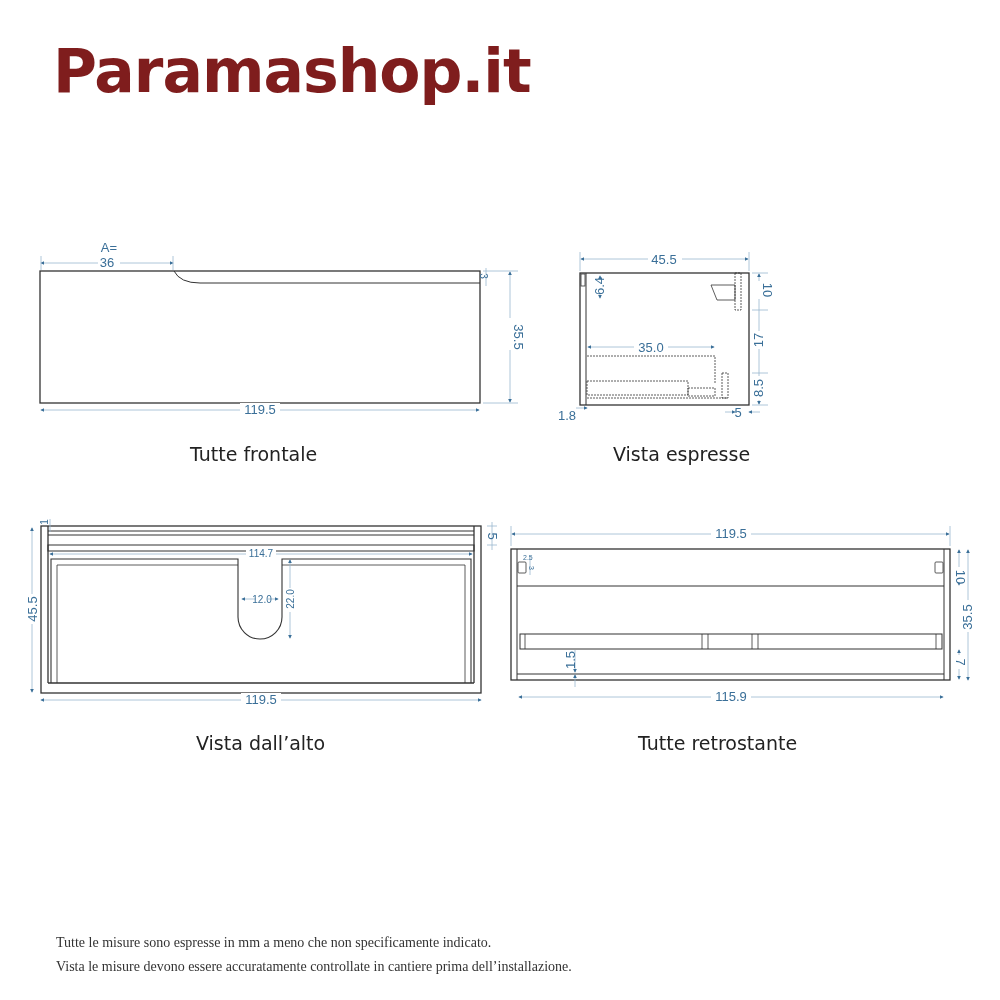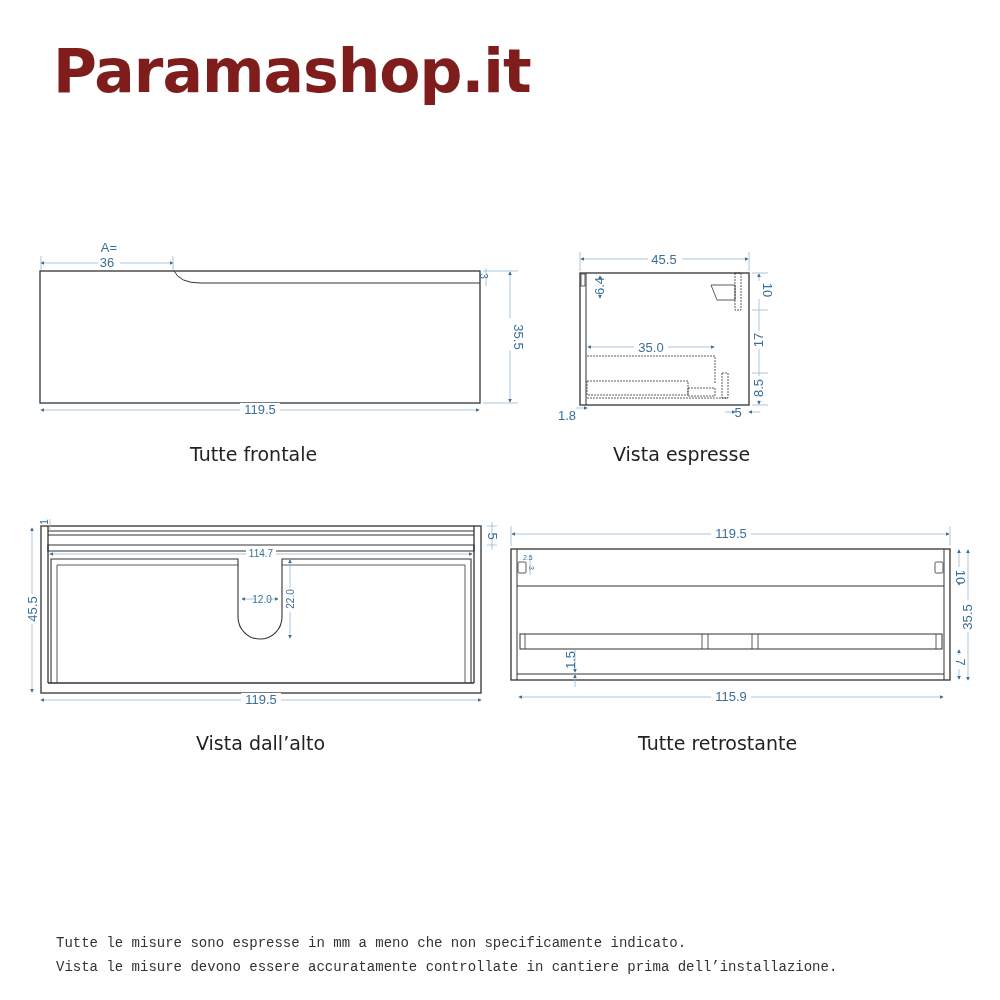--- a/index.html
+++ b/index.html
@@ -3,21 +3,21 @@
 <meta charset="utf-8">
 <style>
   html,body{margin:0;padding:0;background:#ffffff;}
   body{width:1000px;height:1000px;position:relative;overflow:hidden;font-family:"Liberation Sans",sans-serif;}
   .logo{position:absolute;left:53px;top:36px;font-family:"DejaVu Sans",sans-serif;font-weight:bold;font-size:60px;letter-spacing:-1px;color:#7f1d1d;line-height:70px;}
   svg{position:absolute;left:0;top:0;}
   .dim{font-family:"Liberation Sans",sans-serif;font-size:13px;fill:#3a6f98;}
   .dims{font-family:"Liberation Sans",sans-serif;font-size:10px;fill:#3a6f98;}
   .dimt{font-family:"Liberation Sans",sans-serif;font-size:7px;fill:#3a6f98;}
   .cap{position:absolute;font-family:"DejaVu Sans",sans-serif;font-size:19px;color:#222;}
-  .note{position:absolute;left:56px;font-family:Liberation Mono, monospace;font-size:14px;color:#333;}
+  .note{position:absolute;left:56px;font-family:Liberation Serif, serif;font-size:14px;color:#333;}
 </style>
 </head>
 <body>
 
 <div class="logo">Paramashop.it</div>
 
 <svg width="1000" height="1000" viewBox="0 0 1000 1000">
   <defs>
     <marker id="ar" viewBox="0 0 6 6" refX="5" refY="3" markerWidth="5" markerHeight="5" orient="auto-start-reverse">
       <path d="M0,0 L6,3 L0,6 z" fill="#3a6f98"></path>

